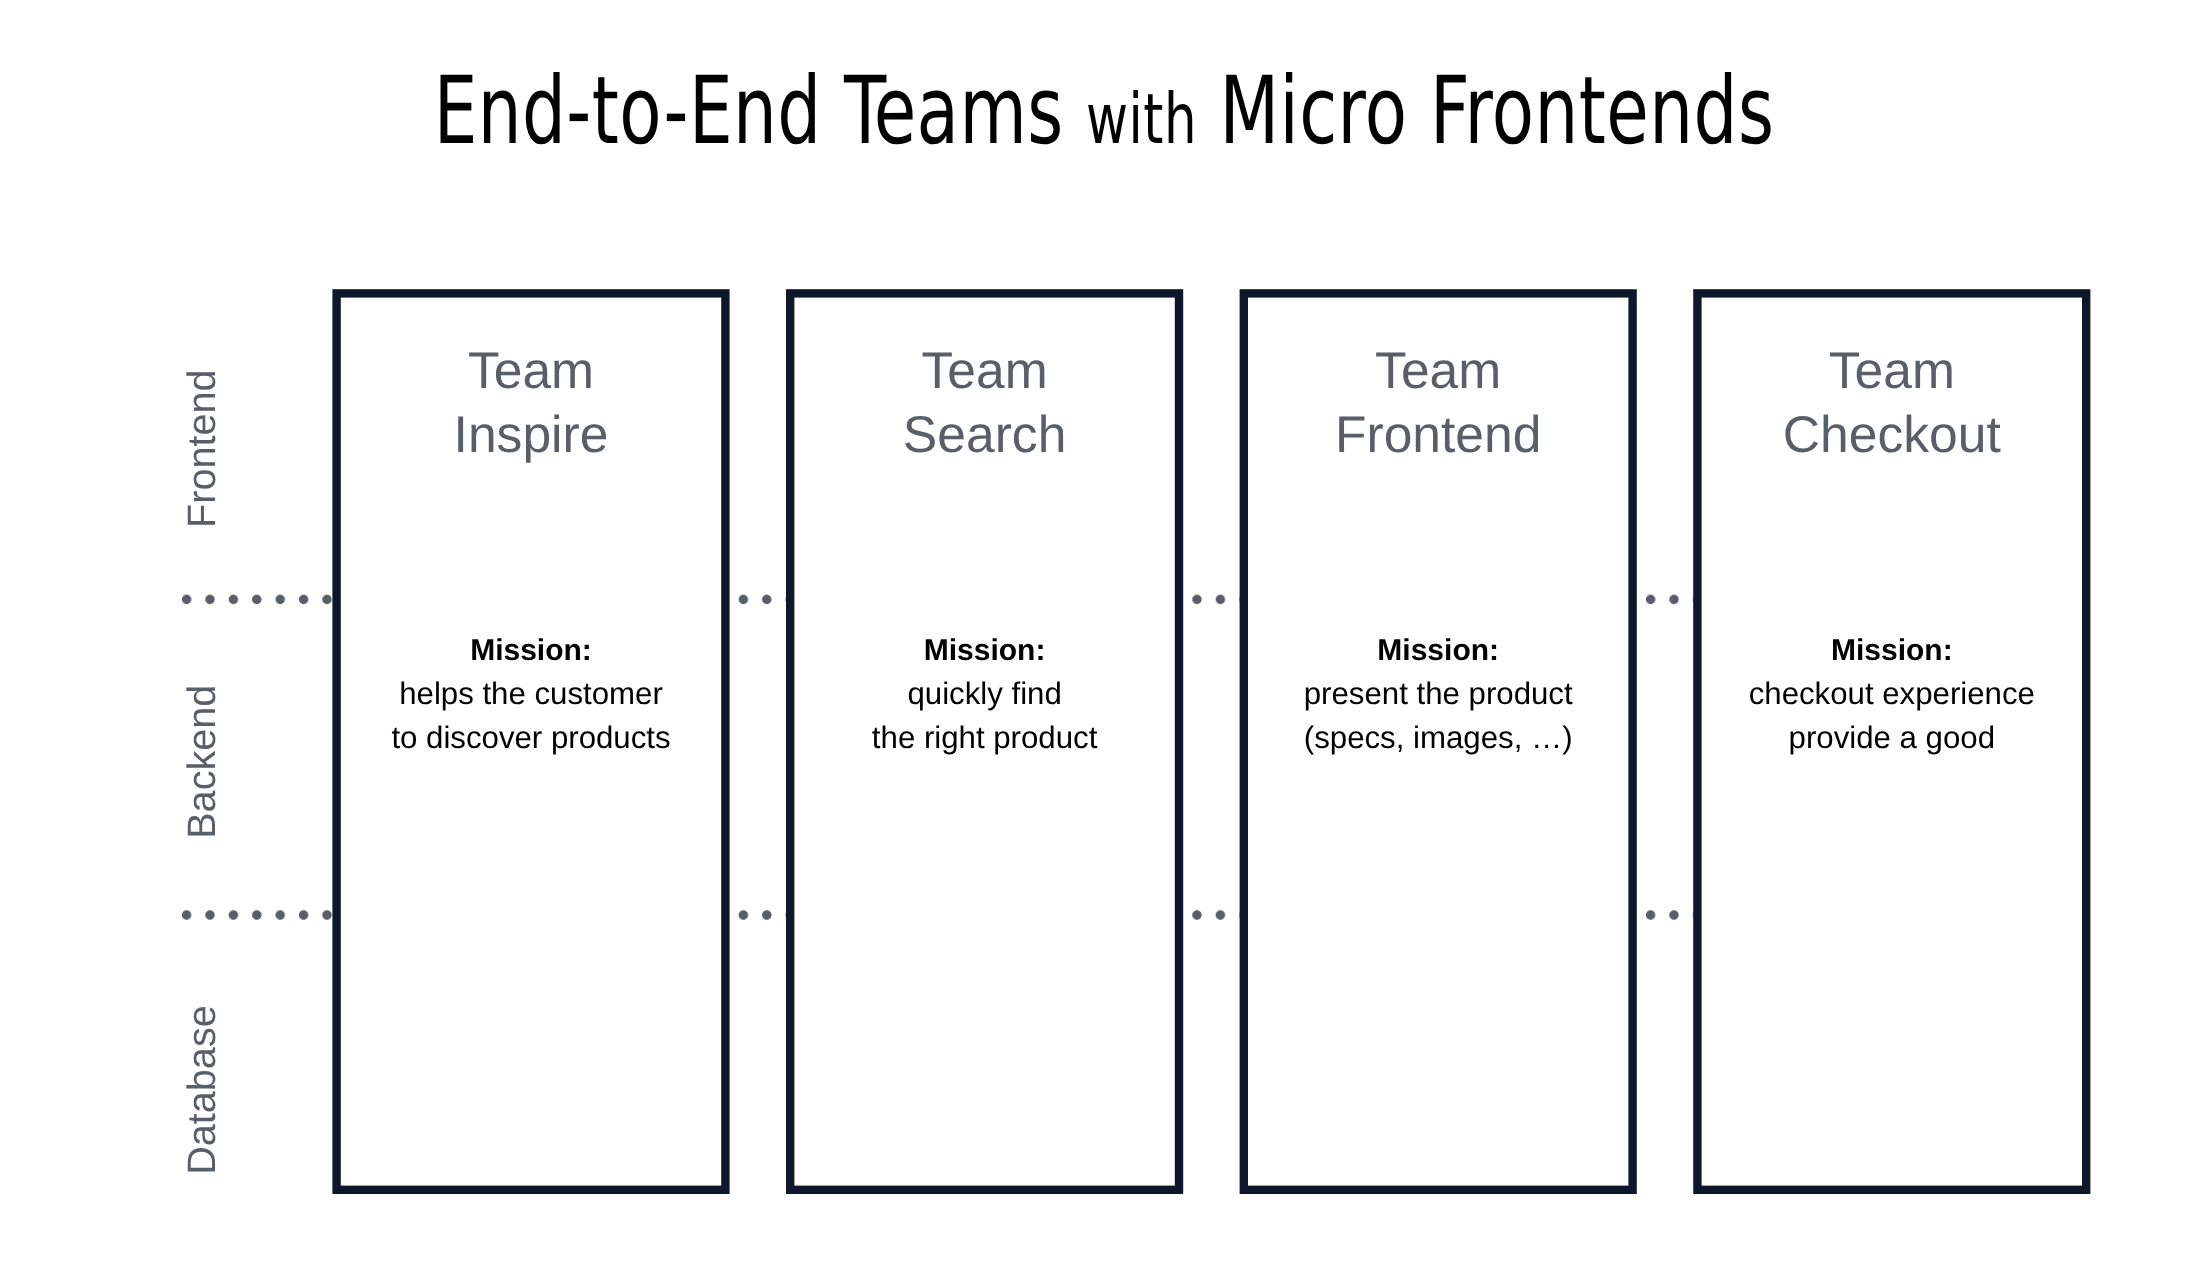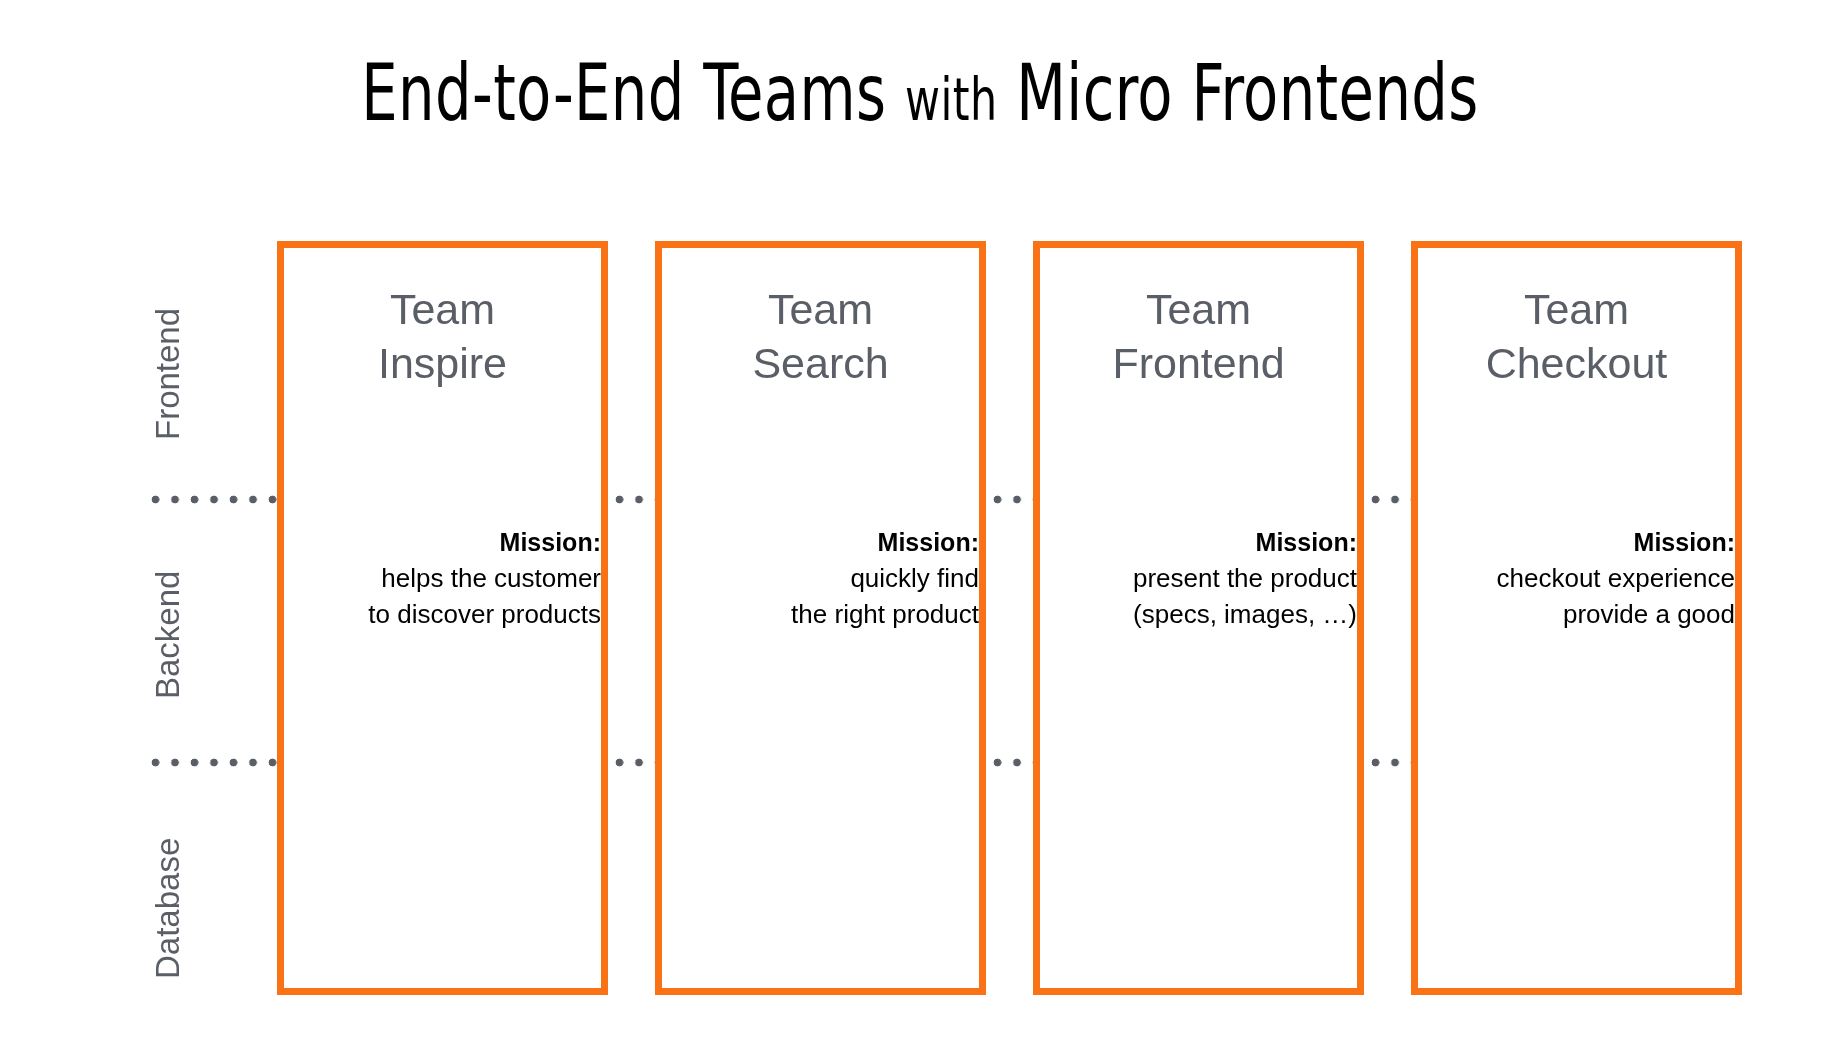--- a/index.html
+++ b/index.html
@@ -84,40 +84,40 @@
     background-size: 19.5px 11px;
     background-repeat: repeat-x;
   }
 
   
   .team-box {
     position: absolute;
     top: 229px;
     height: 754px;
     box-sizing: border-box;
-    border: 7px solid #f97316;
+    border: 7px solid #0f172a;
     background: #ffffff;
   }
   .team-box .team-name {
     position: absolute;
     left: 0;
     right: 0;
     top: 34px;
     text-align: center;
     color: #5a5e66;
     font-size: 43px;
     line-height: 54px;
     font-weight: 400;
   }
   .team-box .mission {
     position: absolute;
     left: 0;
     right: 0;
     top: 276px;
-    text-align: right;
+    text-align: center;
     color: #000000;
     font-size: 26px;
     line-height: 36px;
     font-weight: 400;
   }
   .team-box .mission .mission-head {
     display: block;
     font-weight: bold;
     font-size: 25px;
     line-height: 36px;

